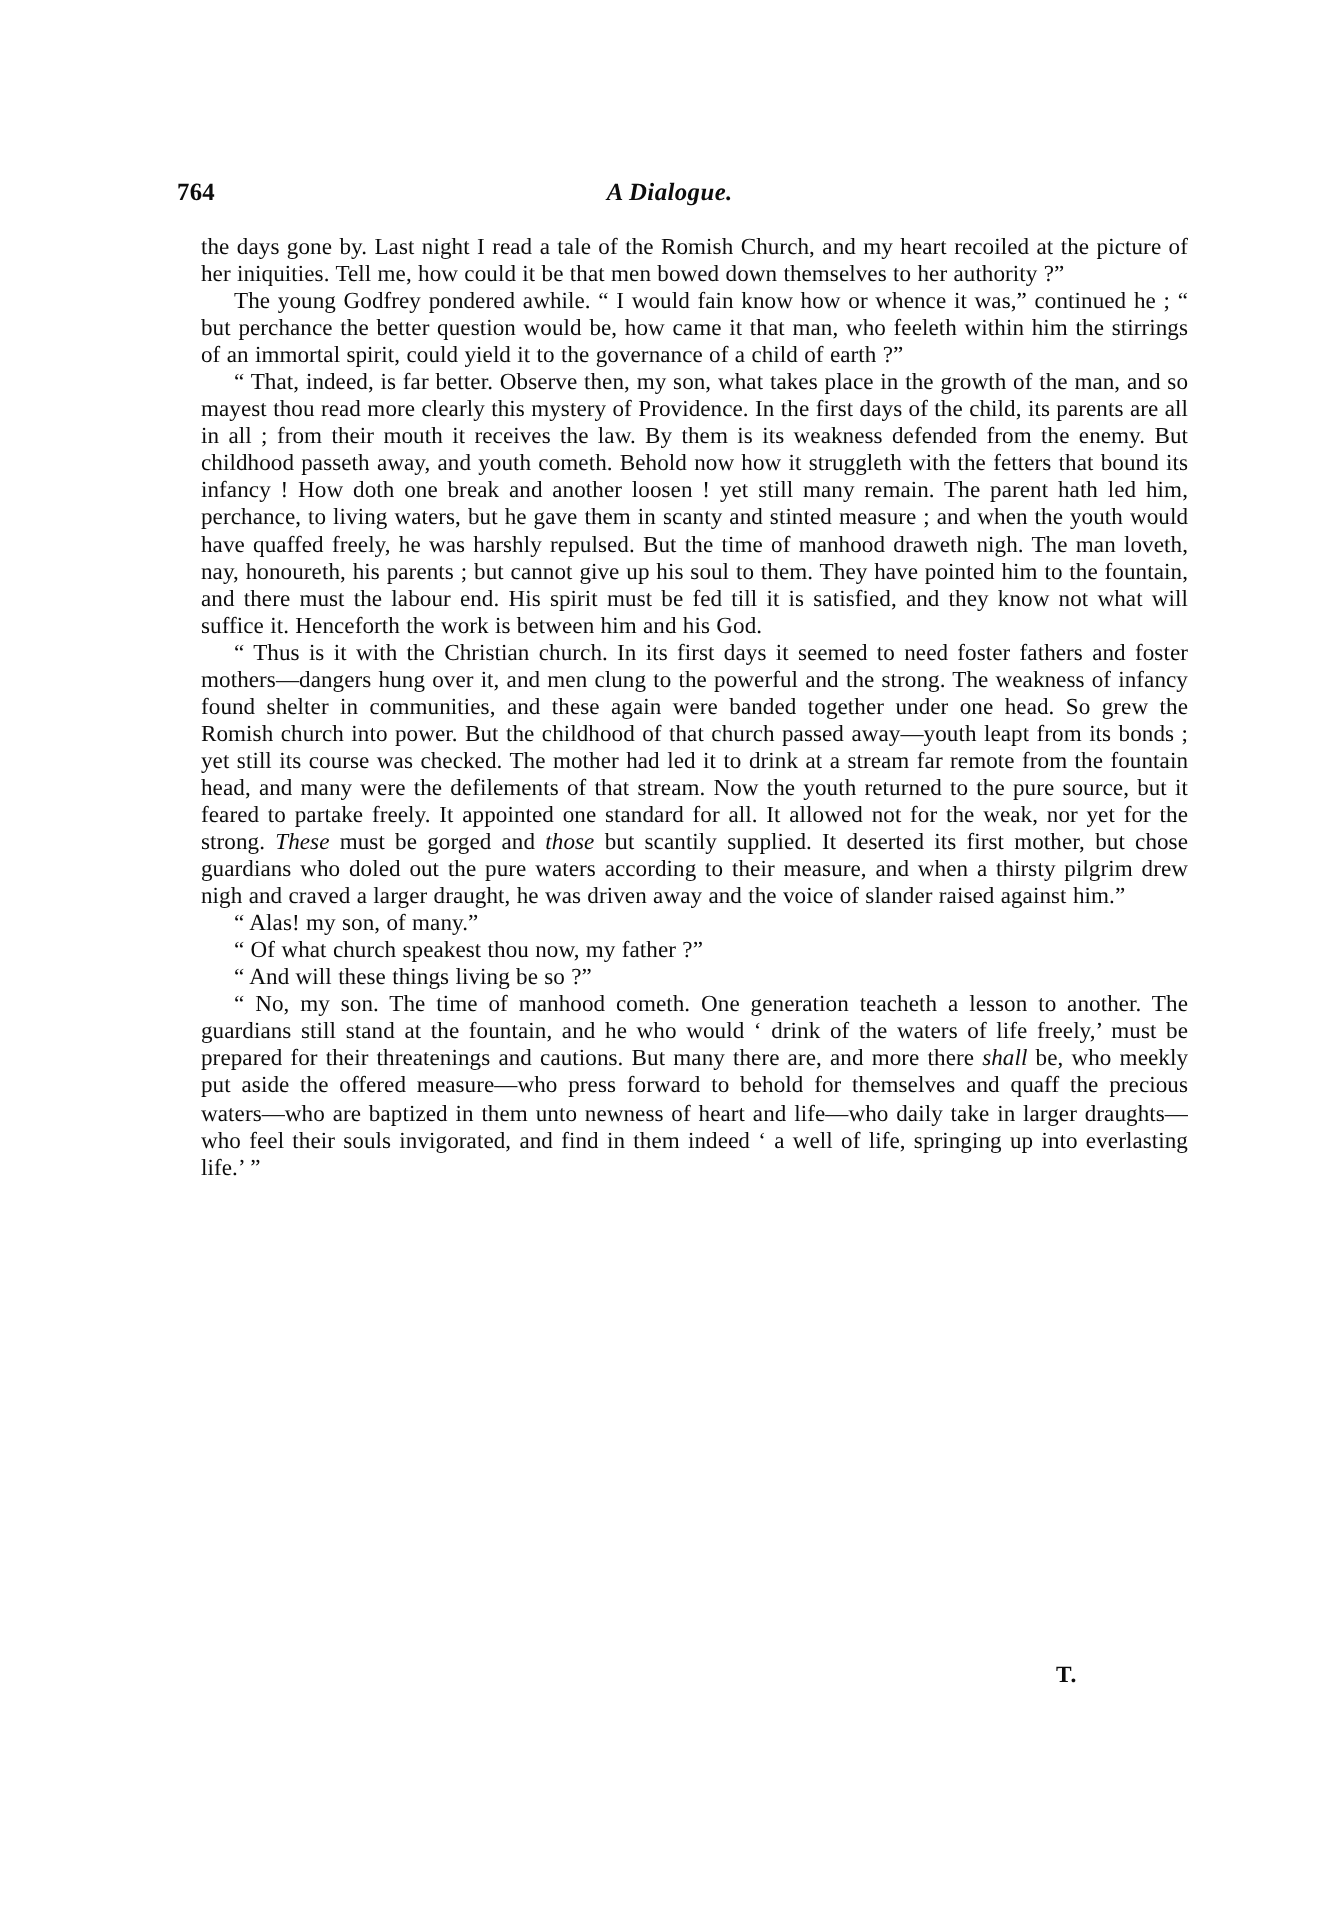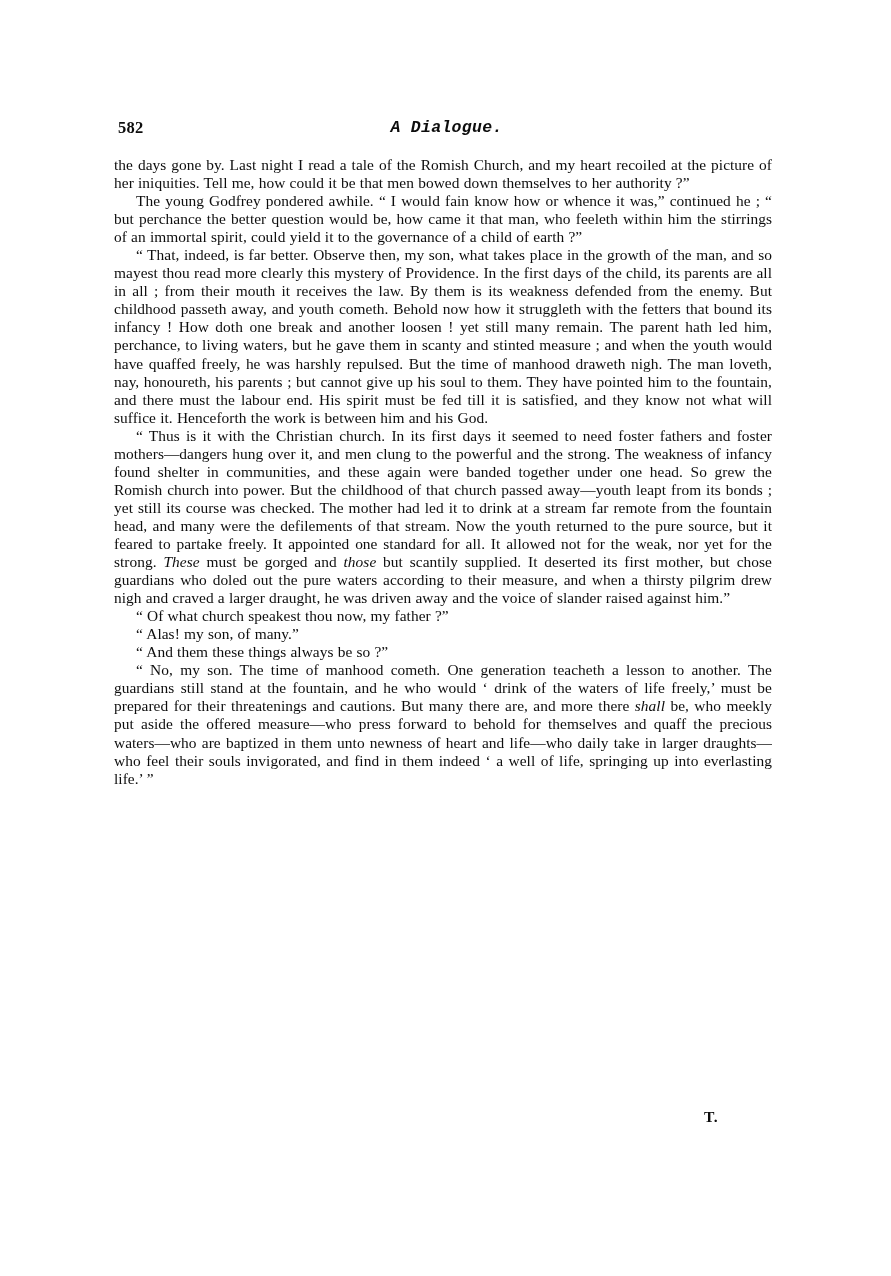--- a/index.html
+++ b/index.html
@@ -42,27 +42,26 @@
   .head-title {
     position: absolute;
     left: 0;
     top: 0;
     width: 657px;
     text-align: center;
     font-size: 16.5px;
     font-style: italic;
     font-weight: 700;
     letter-spacing: 0.3px;
-    font-family: Liberation Mono, monospace;
   }
 
   
   .textblock {
     position: absolute;
-    left: 114px;
+    left: 134px;
     top: 156px;
     width: 658px;
   }
 
   p.para {
     margin: 0;
     padding: 0;
     font-size: 15.4px;
     line-height: 18.05px;
     text-align: justify;
@@ -95,30 +94,30 @@
     padding-right: 58px;
     box-sizing: border-box;
   }
 </style>
 </head>
 <body>
 
 <div class="page">
 
   <div class="running-head">
-    <span class="folio">582</span>
+    <span class="folio">764</span>
     <span class="head-title">A Dialogue.</span>
   </div>
 
   <div class="textblock">
       <p class="para noindent"><span>the days gone by.  Last night I read a tale of the Romish Church, and my heart recoiled at the picture of her iniquities.  Tell me, how could it be that men bowed down themselves to her authority ?”</span></p>
       <p class="para indent"><span>The young Godfrey pondered awhile.  “ I would fain know how or whence it was,” continued he ; “ but perchance the better question would be, how came it that man, who feeleth within him the stirrings of an immortal spirit, could yield it to the governance of a child of earth ?”</span></p>
       <p class="para indent"><span>“ That, indeed, is far better.  Observe then, my son, what takes place in the growth of the man, and so mayest thou read more clearly this mystery of Providence.  In the first days of the child, its parents are all in all ; from their mouth it receives the law.  By them is its weakness defended from the enemy.  But childhood passeth away, and youth cometh.  Behold now how it struggleth with the fetters that bound its infancy !  How doth one break and another loosen ! yet still many remain.  The parent hath led him, perchance, to living waters, but he gave them in scanty and stinted measure ; and when the youth would have quaffed freely, he was harshly repulsed.  But the time of manhood draweth nigh.  The man loveth, nay, honoureth, his parents ; but cannot give up his soul to them.  They have pointed him to the fountain, and there must the labour end.  His spirit must be fed till it is satisfied, and they know not what will suffice it.  Henceforth the work is between him and his God.</span></p>
       <p class="para indent"><span>“ Thus is it with the Christian church.  In its first days it seemed to need foster fathers and foster mothers—dangers hung over it, and men clung to the powerful and the strong.  The weakness of infancy found shelter in communities, and these again were banded together under one head.  So grew the Romish church into power.  But the childhood of that church passed away—youth leapt from its bonds ; yet still its course was checked.  The mother had led it to drink at a stream far remote from the fountain head, and many were the defilements of that stream.  Now the youth returned to the pure source, but it feared to partake freely.  It appointed one standard for all.  It allowed not for the weak, nor yet for the strong.  </span><i>These</i><span> must be gorged and </span><i>those</i><span> but scantily supplied.  It deserted its first mother, but chose guardians who doled out the pure waters according to their measure, and when a thirsty pilgrim drew nigh and craved a larger draught, he was driven away and the voice of slander raised against him.”</span></p>
+      <p class="para indent"><span>“ Alas!  my son, of many.”</span></p>
       <p class="para indent"><span>“ Of what church speakest thou now, my father ?”</span></p>
-      <p class="para indent"><span>“ Alas!  my son, of many.”</span></p>
-      <p class="para indent"><span>“ And them these things always be so ?”</span></p>
+      <p class="para indent"><span>“ And will these things living be so ?”</span></p>
       <p class="para indent"><span>“ No, my son.  The time of manhood cometh.  One generation teacheth a lesson to another.  The guardians still stand at the fountain, and he who would ‘ drink of the waters of life freely,’ must be prepared for their threatenings and cautions.  But many there are, and more there </span><i>shall</i><span> be, who meekly put aside the offered measure—who press forward to behold for themselves and quaff the precious waters—who are baptized in them unto newness of heart and life—who daily take in larger draughts—who feel their souls invigorated, and find in them indeed ‘ a well of life, springing up into everlasting life.’ ”</span></p>
     </div>
 
   <div class="signature">T.</div>
 
 </div>
 
 </body></html>

